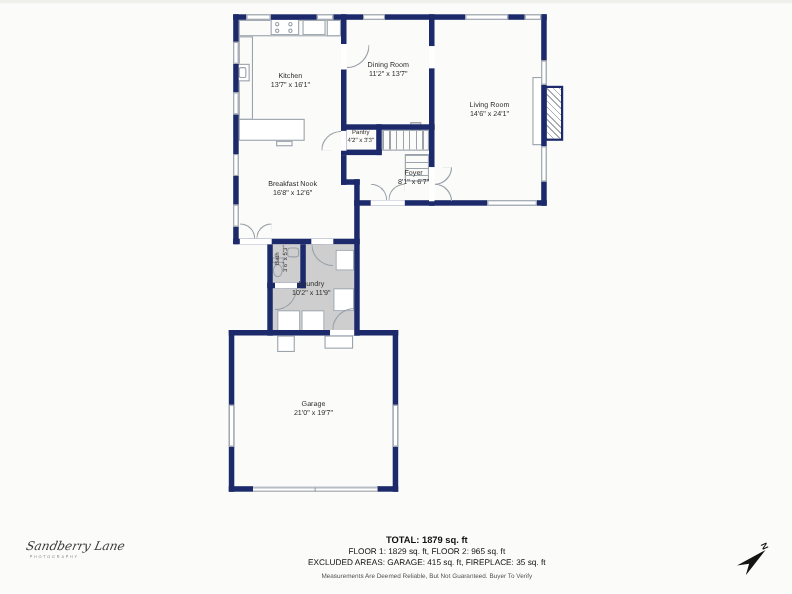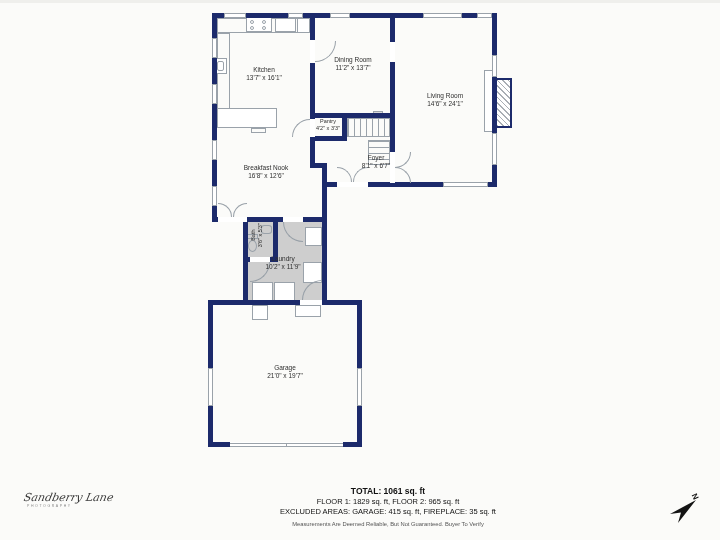--- a/index.html
+++ b/index.html
@@ -185,21 +185,21 @@
     <div>Laundry</div>
     <div>10'2" x 11'9"</div>
   </div>
   <div class="lbl" style="left:235px;top:364px;width:100px;">
     <div>Garage</div>
     <div>21'0" x 19'7"</div>
   </div>
 </div>
 
 <div class="footer">
-  <div class="t1">TOTAL: 1061 sq. ft</div>
+  <div class="t1">TOTAL: 1879 sq. ft</div>
   <div class="t2">FLOOR 1: 1829 sq. ft, FLOOR 2: 965 sq. ft</div>
   <div class="t3">EXCLUDED AREAS: GARAGE: 415 sq. ft, FIREPLACE: 35 sq. ft</div>
   <div class="t4">Measurements Are Deemed Reliable, But Not Guaranteed. Buyer To Verify</div>
 </div>
 
 <div class="logo">
   <span class="script">Sandberry Lane</span>
   <span class="sub">PHOTOGRAPHY</span>
 </div>
 

